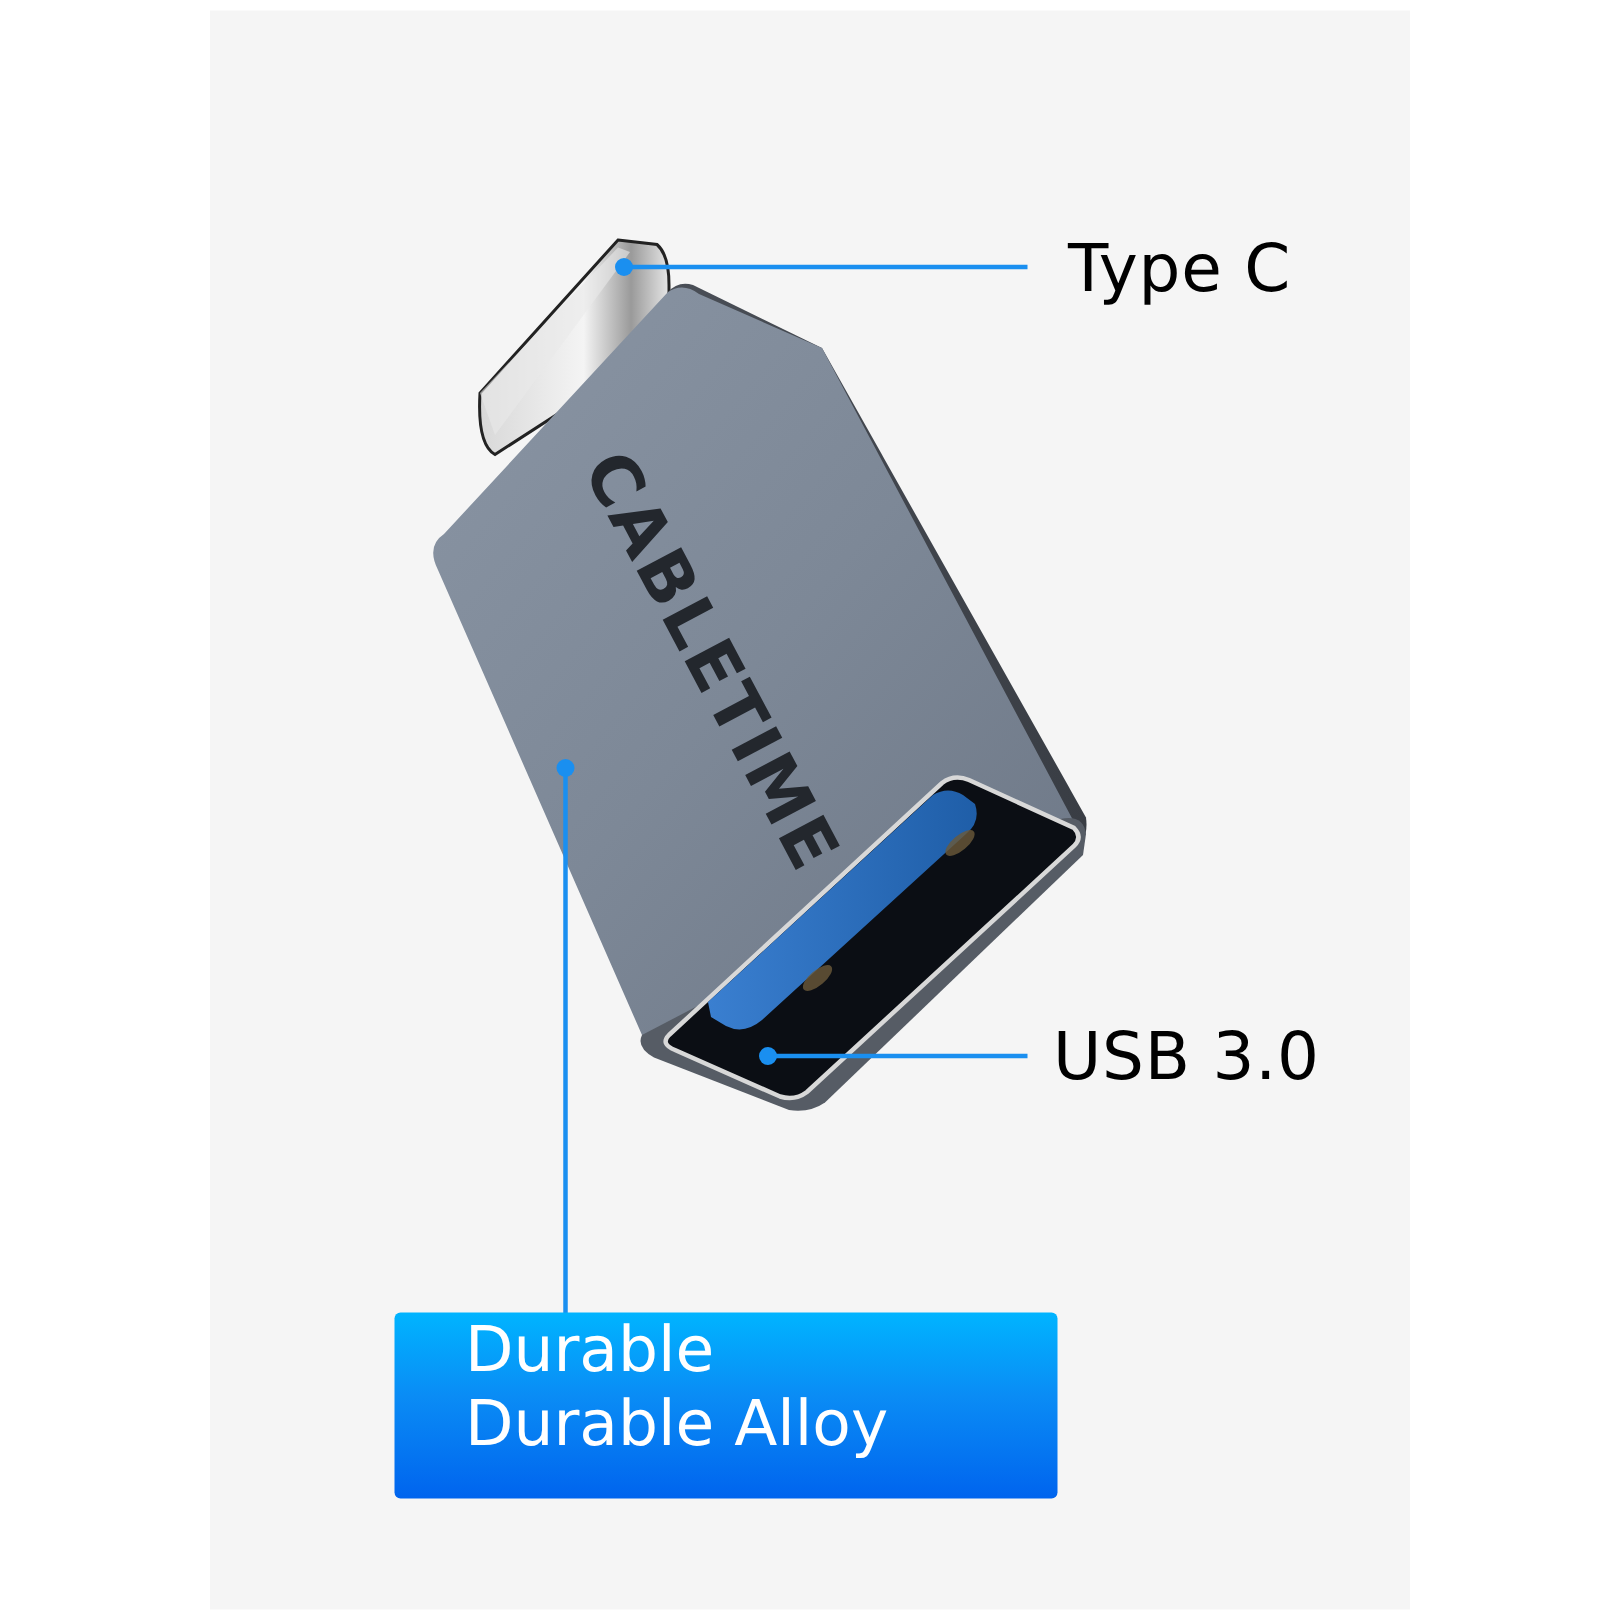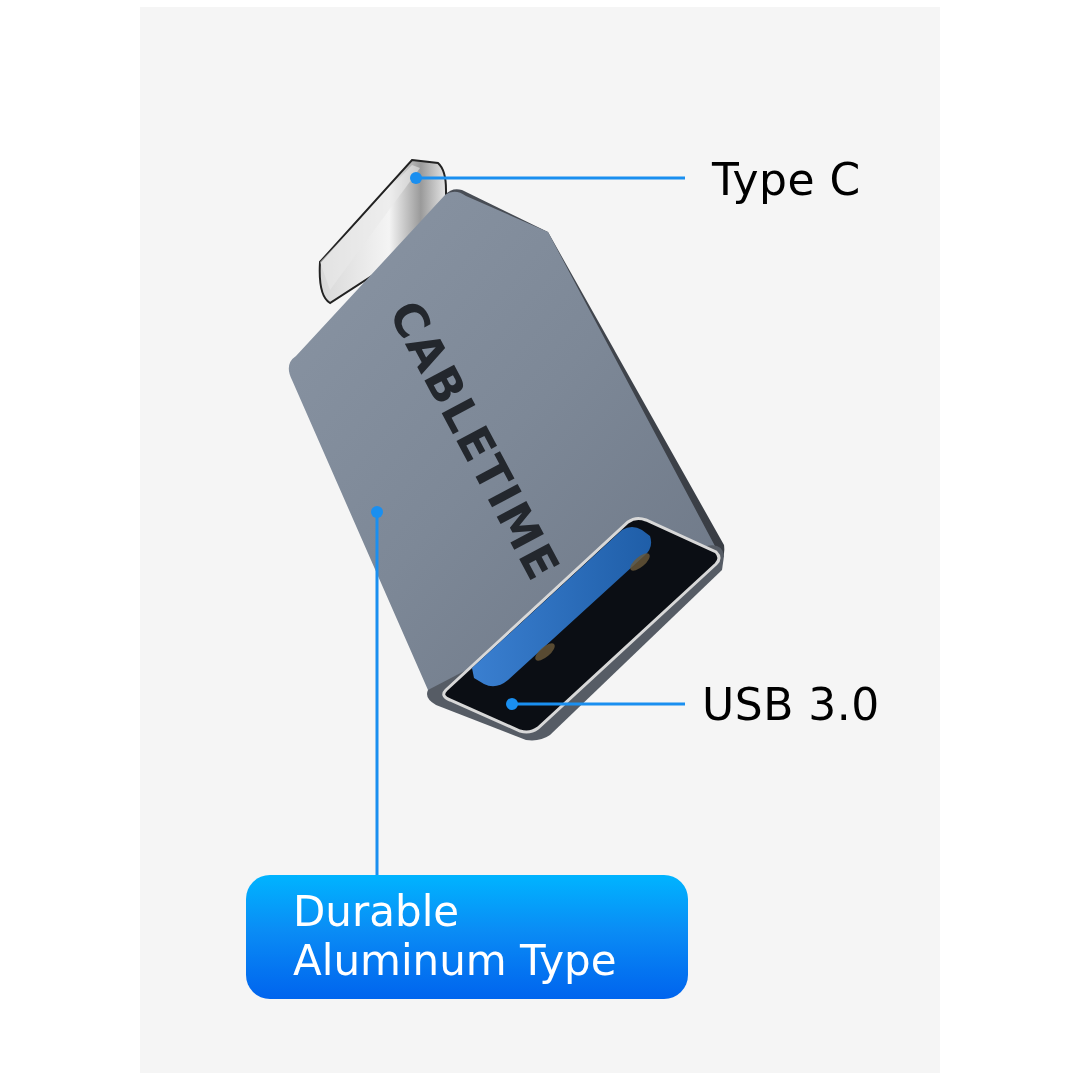--- a/index.html
+++ b/index.html
@@ -3,23 +3,23 @@
   <meta charset="utf-8">
   <style>
     html, body { margin: 0; padding: 0; background: #ffffff; }
     body { width: 1080px; height: 1080px; position: relative; overflow: hidden;
            font-family: "DejaVu Sans", "Liberation Sans", sans-serif; }
     .panel { position: absolute; left: 140px; top: 7px; width: 800px; height: 1066px; background: #f5f5f5; }
     .art { position: absolute; left: 0; top: 0; width: 1080px; height: 1080px; }
     .callout-label { position: absolute; color: #000000; font-size: 44px; line-height: 1; white-space: nowrap; letter-spacing: 0.5px; }
     .label-type-c { left: 712px; top: 158px; }
     .label-usb { left: 702px; top: 683px; }
-    .feature-box { position: absolute; left: 246px; top: 875px; width: 442px; height: 124px; border-radius: 24px;
+    .feature-box { position: absolute; left: 263px; top: 875px; width: 442px; height: 124px; border-radius: 4px;
                    background: linear-gradient(180deg, #00b4ff 0%, #0a8cf5 45%, #0064ee 100%);
-                   box-sizing: border-box; padding: 12px 0 0 47px; color: #ffffff; }
+                   box-sizing: border-box; padding: 0 0 0 47px; color: #ffffff; }
     .feature-line { display: block; font-size: 42px; line-height: 49px; white-space: nowrap; }
   </style>
 </head>
 <body>
 
 <div class="panel"></div>
 
 <svg class="art" viewBox="0 0 1080 1080" xmlns="http://www.w3.org/2000/svg">
   <defs>
     <linearGradient id="plugGrad" x1="0" y1="0" x2="1" y2="0">
@@ -78,14 +78,14 @@
     <line x1="377" y1="512" x2="377" y2="876" stroke="#1a8ff0" stroke-width="3"></line>
     <circle cx="377" cy="512" r="6" fill="#1a8ff0"></circle>
   </g>
 </svg>
 
 <div class="callout-label label-type-c">Type C</div>
 <div class="callout-label label-usb">USB 3.0</div>
 
 <div class="feature-box">
   <span class="feature-line">Durable</span>
-  <span class="feature-line">Aluminum Type</span>
+  <span class="feature-line">Durable Alloy</span>
 </div>
 
 </body></html>

